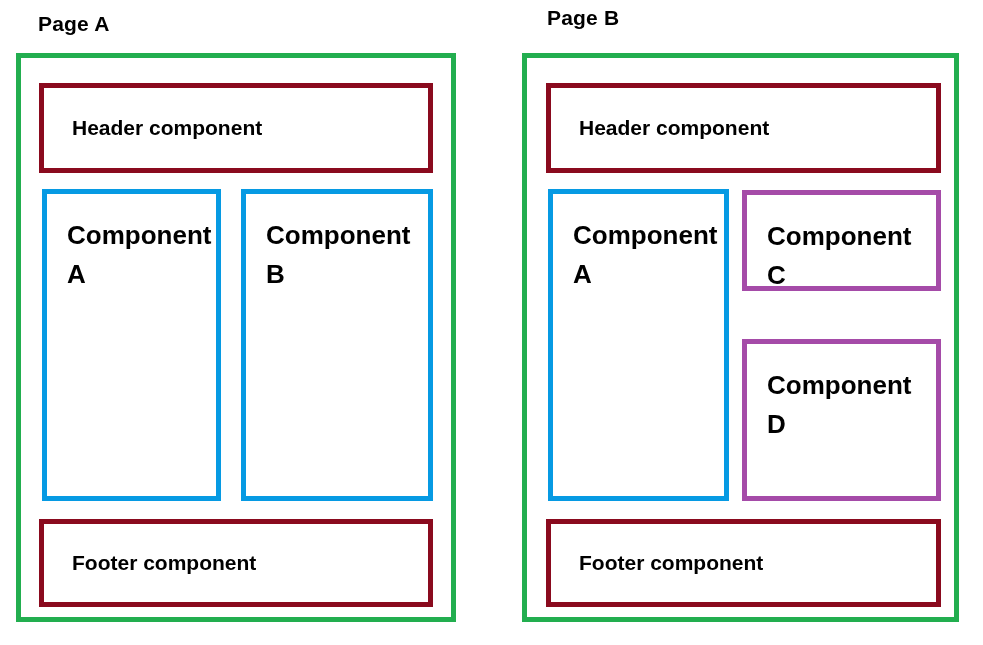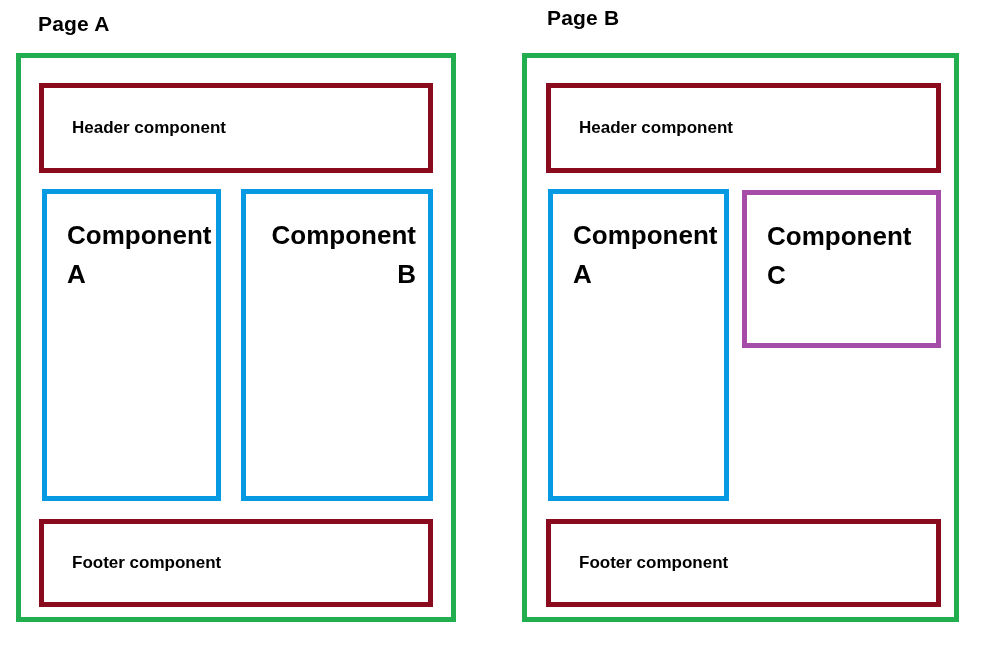--- a/index.html
+++ b/index.html
@@ -48,21 +48,21 @@
     border: 5px solid #a54ba8;
   }
   .box-text {
     position: absolute;
     color: #000000;
     font-weight: bold;
     white-space: pre-line;
   }
   .text-header,
   .text-footer {
-    font-size: 17px;
+    font-size: 21px;
     left: 28px;
     top: 50%;
     transform: translateY(-50%);
     line-height: 1.25;
   }
   .text-component {
     font-size: 26px;
     left: 20px;
     top: 22px;
     line-height: 1.5;
@@ -82,21 +82,21 @@
   <div class="page-frame" style="left:16px; top:53px; width:440px; height:569px;">
 
     <div class="box box-header" style="left:18px; top:25px; width:394px; height:90px;">
       <div class="box-text text-header">Header component</div>
     </div>
 
     <div class="box box-blue" style="left:21px; top:131px; width:179px; height:312px;">
       <div class="box-text text-component">Component A</div>
     </div>
 
-    <div class="box box-blue" style="left:220px; top:131px; width:192px; height:312px;text-align:right;">
+    <div class="box box-blue" style="left:220px; top:131px; width:192px; height:312px;">
       <div class="box-text text-component">Component B</div>
     </div>
 
     <div class="box box-footer" style="left:18px; top:461px; width:394px; height:88px;">
       <div class="box-text text-footer">Footer component</div>
     </div>
 
   </div>
 
   <div class="page-label" style="left:547px; top:6px;">Page B</div>
@@ -104,24 +104,27 @@
   <div class="page-frame" style="left:522px; top:53px; width:437px; height:569px;">
 
     <div class="box box-header" style="left:19px; top:25px; width:395px; height:90px;">
       <div class="box-text text-header">Header component</div>
     </div>
 
     <div class="box box-blue" style="left:21px; top:131px; width:181px; height:312px;">
       <div class="box-text text-component">Component A</div>
     </div>
 
-    <div class="box box-purple" style="left:215px; top:132px; width:199px; height:158px;">
+    <div class="box box-purple" style="left:215px; top:132px; width:199px; height:101px;">
       <div class="box-text text-component text-component-wide">Component C</div>
     </div>
 
+    <div class="box box-purple" style="left:215px; top:281px; width:199px; height:162px;">
+      <div class="box-text text-component text-component-wide">Component D</div>
+    </div>
 
     <div class="box box-footer" style="left:19px; top:461px; width:395px; height:88px;">
       <div class="box-text text-footer">Footer component</div>
     </div>
 
   </div>
 
 </div>
 
 </body></html>

